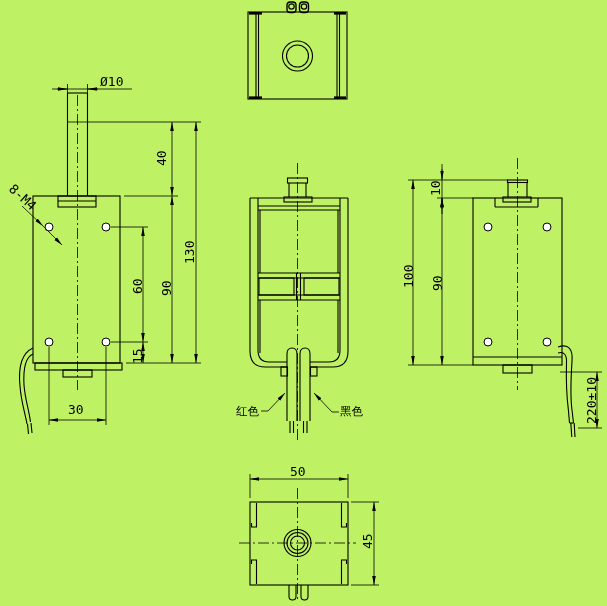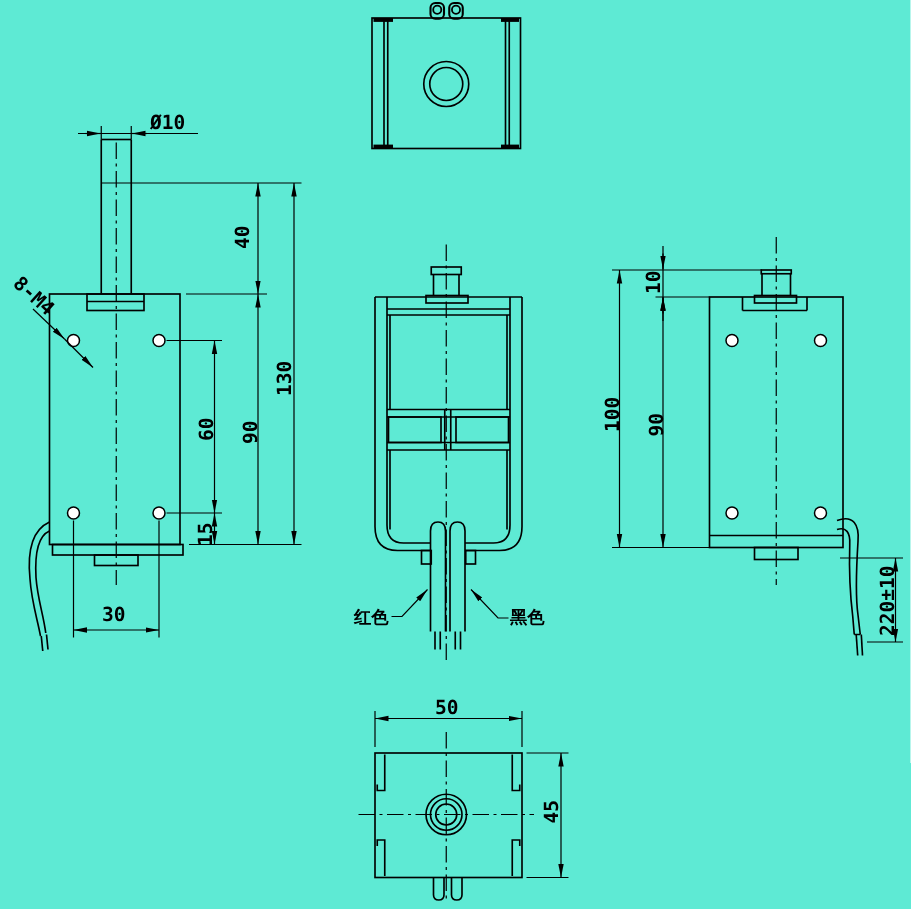--- a/index.html
+++ b/index.html
@@ -1,16 +1,16 @@
 <!DOCTYPE html>
 <html><head>
 <meta charset="utf-8">
 <style>
   html,body{margin:0;padding:0;background:#fff;}
-  #stage{width:607px;height:606px;background:#5eead4;position:relative;overflow:hidden;font-weight:bold;}
+  #stage{width:607px;height:606px;background:#bef264;position:relative;overflow:hidden;}
   svg{display:block;}
   .ln{stroke:#000;stroke-width:1.1;fill:none;stroke-linecap:butt;}
   .thk{stroke:#000;stroke-width:2.6;fill:none;}
   .cl{stroke:#000;stroke-width:0.8;fill:none;stroke-dasharray:11 3 2 3;}
   .dim{stroke:#000;stroke-width:0.8;fill:none;}
   .hole{stroke:#000;stroke-width:1;fill:#fff;}
   text{font-family:"DejaVu Sans Mono","Liberation Mono",monospace;font-size:13px;fill:#000;}
   .cjk{font-family:"DejaVu Sans","Liberation Sans",sans-serif;font-size:11.5px;}
 </style>
 </head>

